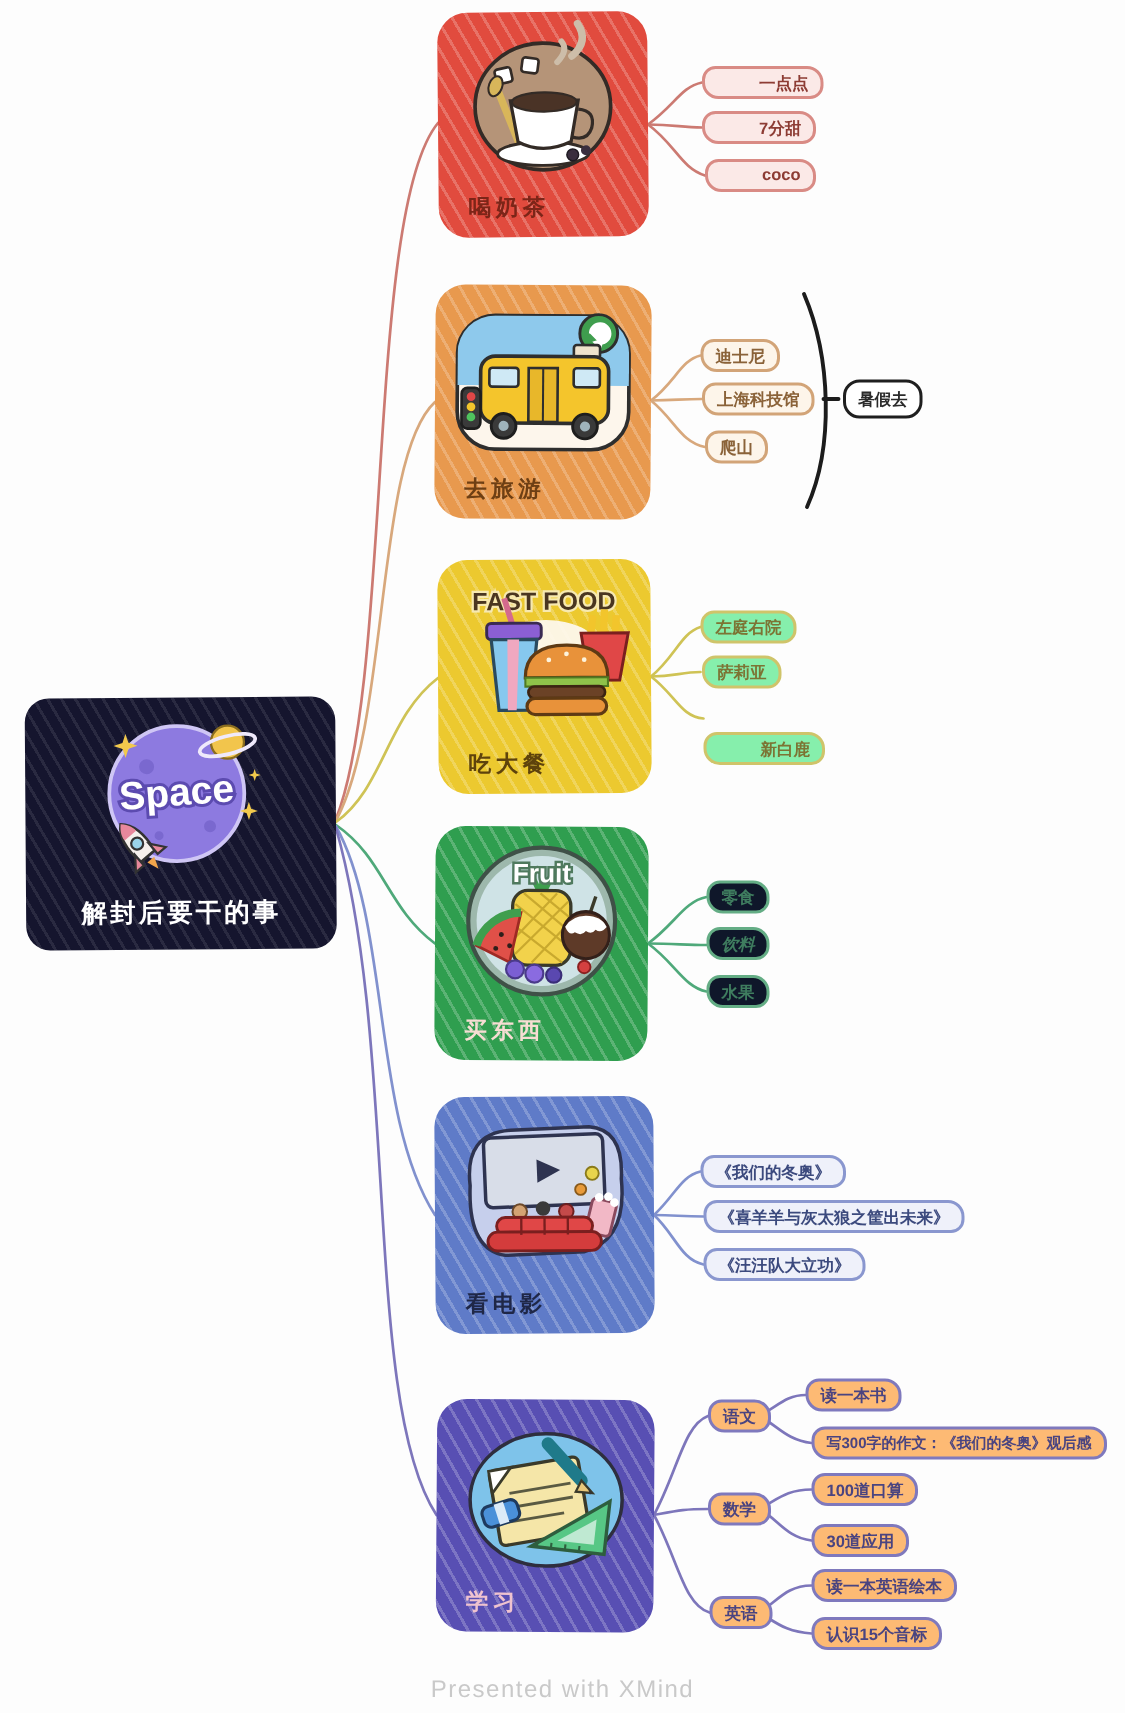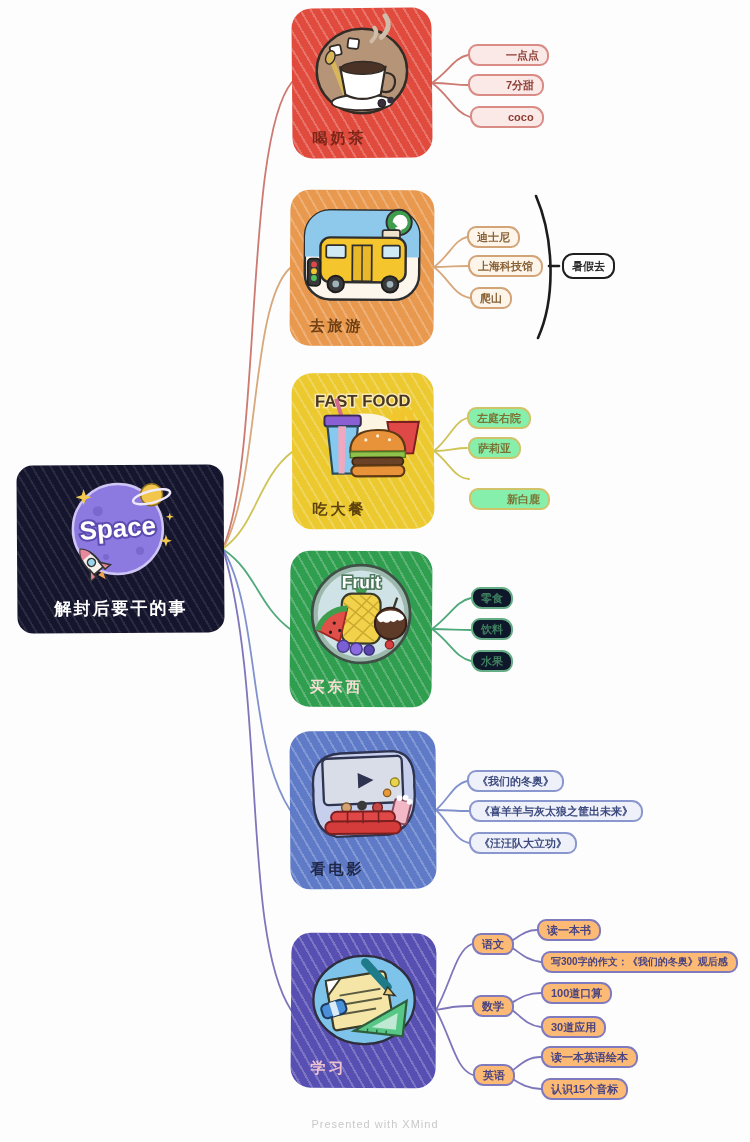--- a/index.html
+++ b/index.html
@@ -22,21 +22,21 @@
        padding:3px 8px;white-space:nowrap;height:22px;box-sizing:border-box;background:#fff;}
   .c-red{background:#fbe9e7;border-color:#d98b85;color:#8d3c34;padding-left:36px;}
   .c-org{background:#fdf5ea;border-color:#d2a478;color:#8a6238;}
   .c-yel{background:#86efac;border-color:#cfc46a;color:#7c7434;}
   .c-grn{background:#0f172a;border-color:#64ad85;color:#3f7d5f;}
   .c-blu{background:#eff1fa;border-color:#8a97cf;color:#3c4a7e;}
   .c-pur{background:#fdba74;border-color:#7f79bd;color:#4a4480;}
   .c-callout{background:#ffffff;border:2.5px solid #1f1f1f;color:#2b2b2b;border-radius:11px;height:26px;}
   .small{font-size:10px;letter-spacing:0;}
   #watermark{position:absolute;top:1118px;left:50%;transform:translateX(-50%);
-       color:#c9c9c9;font-size:11px;letter-spacing:1px;z-index:1;}
+       color:#c9c9c9;font-size:16px;letter-spacing:1px;z-index:1;}
 </style>
 </head>
 <body>
 
 <svg id="connectors" viewBox="0 0 750 1142">
   <g fill="none" stroke-width="1.8" stroke-linecap="round">
     <path d="M224,546 C262,450 244,140 292,82" stroke="#cc7a72"></path>
     <path d="M224,547 C260,480 250,305 290,268" stroke="#d8a87c"></path>
     <path d="M224,548 C256,525 258,478 292,452" stroke="#cfc355"></path>
     <path d="M224,550 C256,572 258,605 290,629" stroke="#4fa97a"></path>
@@ -227,21 +227,21 @@
       <circle cx="46" cy="97" r="6.5" fill="#7b5fd4" stroke="#4a3a8a" stroke-width="1.6"></circle>
       <circle cx="60" cy="100" r="6.5" fill="#8a6be0" stroke="#4a3a8a" stroke-width="1.6"></circle>
       <circle cx="74" cy="101" r="5.5" fill="#5a48b0" stroke="#3a2e78" stroke-width="1.6"></circle>
       <circle cx="96" cy="95" r="4.5" fill="#d44040" stroke="#8a2020" stroke-width="1.4"></circle>
     </g>
     <text x="65" y="34" text-anchor="middle" font-size="19" font-weight="bold" fill="#ffffff" stroke="#4f7a5e" stroke-width="3.5" style="paint-order:stroke">Fruit</text>
   </svg>
   <span class="mainlabel" style="color:#f6ddd3;">买东西</span>
 </div>
 <div class="child c-grn" style="left:471px;top:587px;">零食</div>
-<div class="child c-grn" style="left:471px;top:618px;">饮料</div>
+<div class="child c-grn" style="left:471px;top:618px;font-style:italic;">饮料</div>
 <div class="child c-grn" style="left:471px;top:650px;">水果</div>
 
 <div class="node mainbox" style="left:290px;top:731px;width:146px;height:158px;background:#5f7bc8;transform:rotate(-0.4deg);">
   <svg class="illus" style="top:8px;" width="126" height="114" viewBox="0 0 130 116">
     <path d="M14,52 Q10,16 42,14 L96,12 Q120,14 118,48 Q122,90 92,98 L38,100 Q12,96 14,52 Z" fill="#c6cfec" stroke="#2e3350" stroke-width="2.4"></path>
     <g transform="rotate(-2 65 42)">
       <rect x="24" y="18" width="82" height="48" rx="5" fill="#d8dde8" stroke="#2e3350" stroke-width="2.4"></rect>
       <polygon points="60,34 76,42 60,50" fill="#2e3350"></polygon>
     </g>
     <circle cx="98" cy="44" r="4.5" fill="#e8d44c" stroke="#8a7a1a" stroke-width="1.3"></circle>

